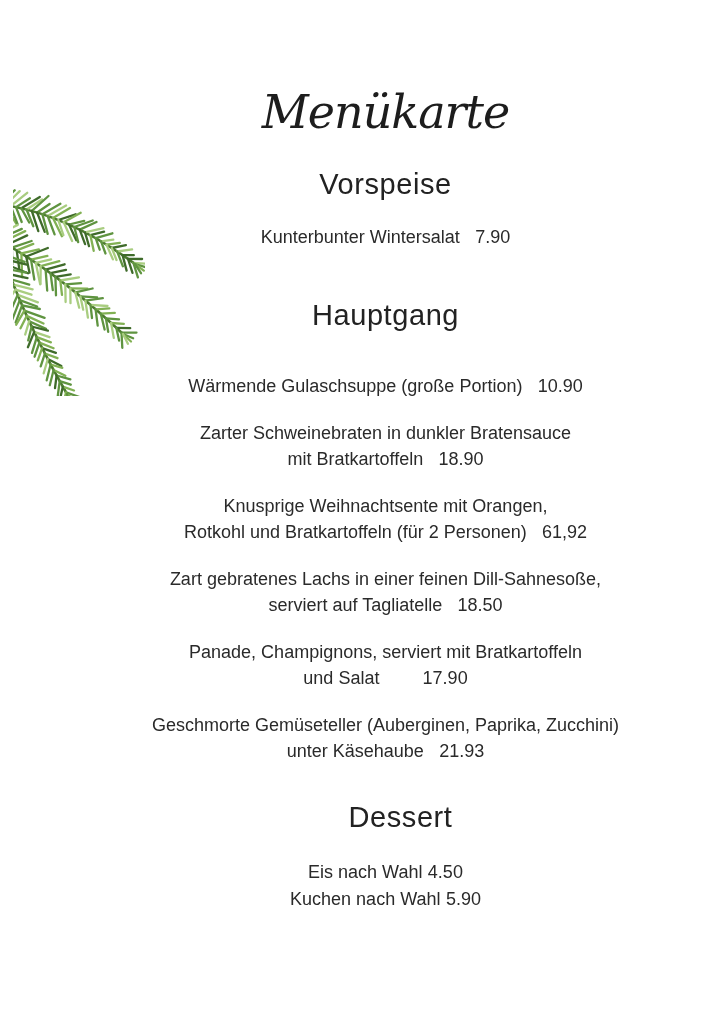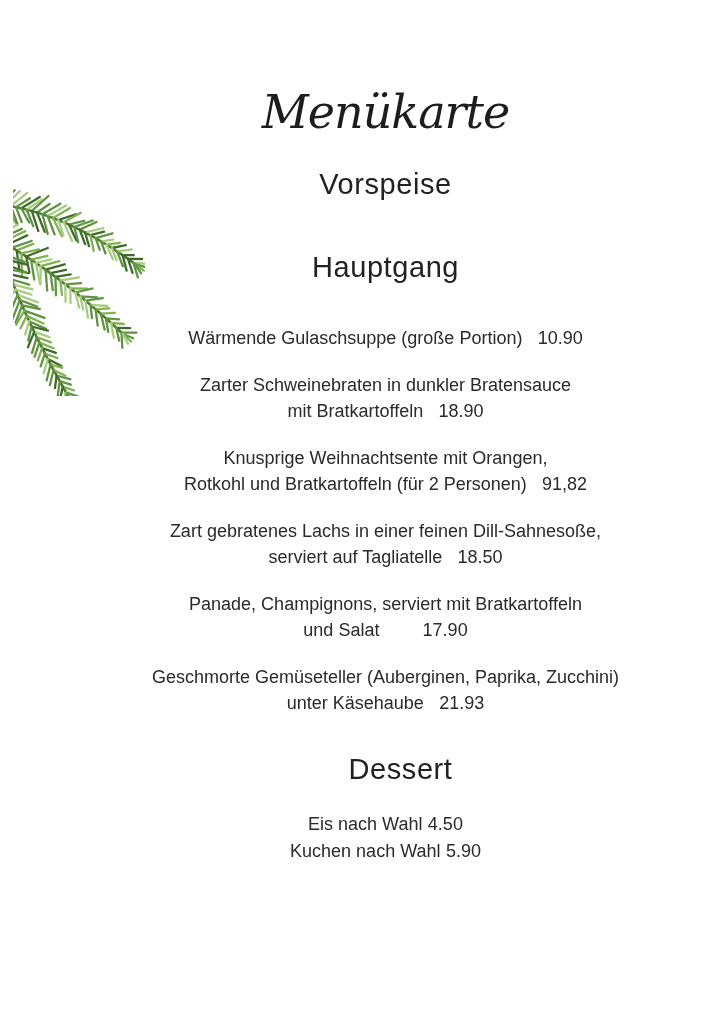--- a/index.html
+++ b/index.html
@@ -245,33 +245,36 @@
       <line x1="72" y1="208" x2="80.4" y2="215.1" stroke="#82b154" stroke-width="2.3" stroke-linecap="round"></line>
       <line x1="72" y1="208" x2="77.5" y2="217.5" stroke="#82b154" stroke-width="2.3" stroke-linecap="round"></line>
       <line x1="72" y1="208" x2="73.9" y2="218.8" stroke="#5f9440" stroke-width="2.3" stroke-linecap="round"></line>
     </svg>
 
   <div class="content">
     <h1 class="title">Menükarte</h1>
     <main id="menu-sections">
         <section class="section-vorspeise">
           <h2 class="section-heading">Vorspeise</h2>
+          <p class="menu-item">
+            <span class="line"><span>Kunterbunter Wintersalat</span><span class="price">7.90</span></span>
+          </p>
         </section>
         <section class="section-hauptgang">
           <h2 class="section-heading">Hauptgang</h2>
           <p class="menu-item">
             <span class="line"><span>Wärmende Gulaschsuppe (große Portion)</span><span class="price">10.90</span></span>
           </p>
           <p class="menu-item">
             <span class="line"><span>Zarter Schweinebraten in dunkler Bratensauce</span></span>
             <span class="line"><span>mit Bratkartoffeln</span><span class="price">18.90</span></span>
           </p>
           <p class="menu-item">
             <span class="line"><span>Knusprige Weihnachtsente mit Orangen,</span></span>
-            <span class="line"><span>Rotkohl und Bratkartoffeln (für 2 Personen)</span><span class="price">91,82</span></span>
+            <span class="line"><span>Rotkohl und Bratkartoffeln (für 2 Personen)</span><span class="price">61,92</span></span>
           </p>
           <p class="menu-item">
             <span class="line"><span>Zart gebratenes Lachs in einer feinen Dill-Sahnesoße,</span></span>
             <span class="line"><span>serviert auf Tagliatelle</span><span class="price">18.50</span></span>
           </p>
           <p class="menu-item">
             <span class="line"><span>Panade, Champignons, serviert mit Bratkartoffeln</span></span>
             <span class="line"><span>und Salat</span><span class="price price-wide">17.90</span></span>
           </p>
           <p class="menu-item">

